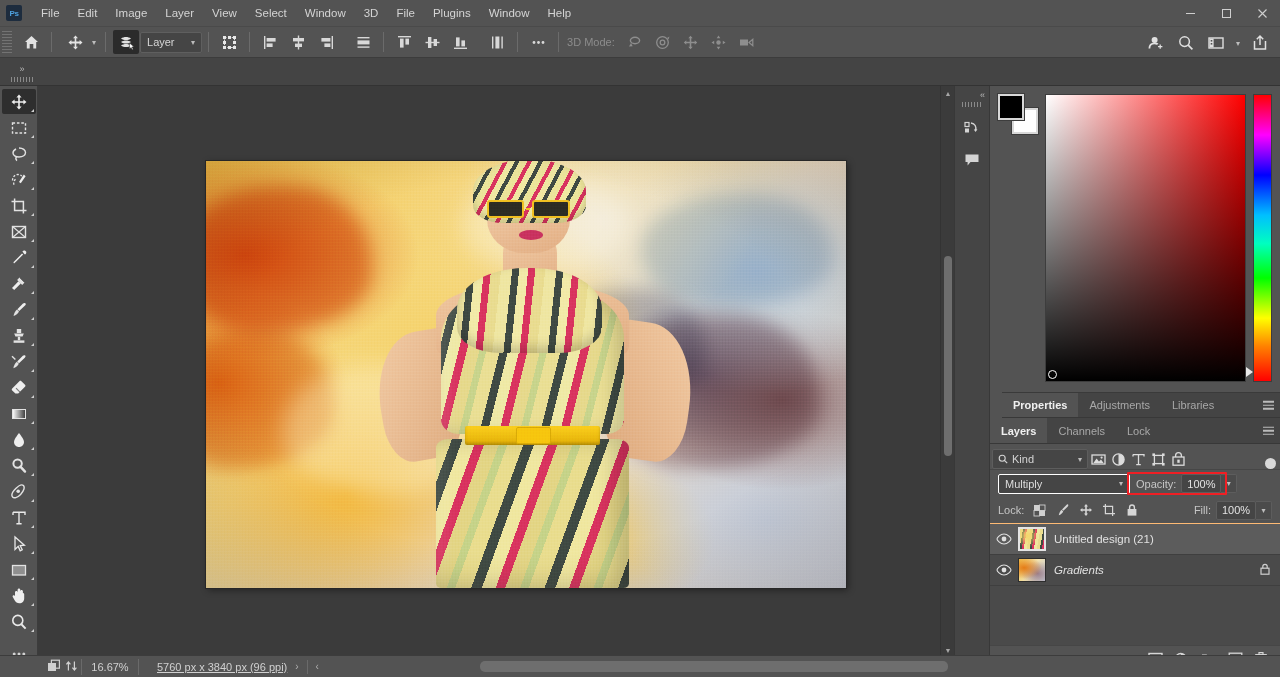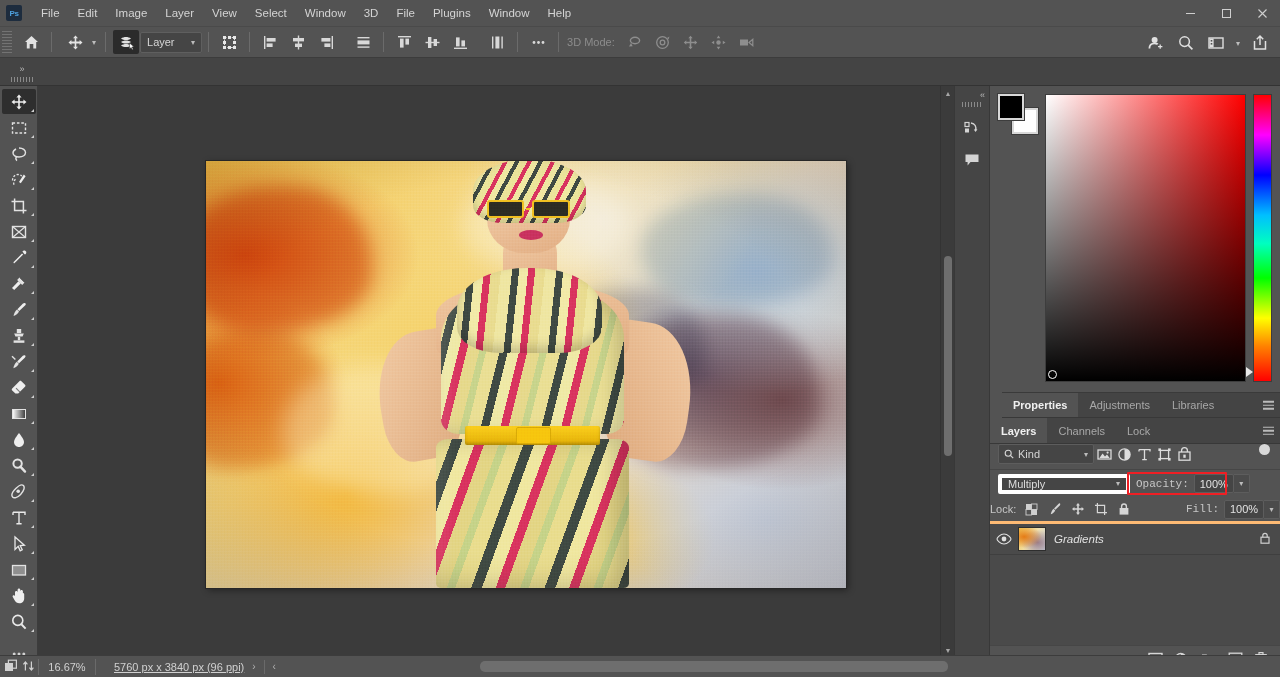--- a/index.html
+++ b/index.html
@@ -317,22 +317,22 @@
   .hue-marker {
     position: absolute; left: -8px; bottom: 4px;
     width: 0; height: 0;
     border-top: 5px solid transparent; border-bottom: 5px solid transparent;
     border-left: 7px solid #e8e8e8;
   }
 
   
   .layers-area { flex: 1; display: flex; flex-direction: column; background: #535353; }
   .lp-filter {
-    height: 26px; display: flex; align-items: flex-start; 
-    padding: 0 8px; border-bottom: 1px solid #464646;
+    height: 26px; display: flex; align-items: flex-end; 
+    padding: 0 2px; border-bottom: 1px solid #464646;
   }
   .kind-select {
     width: 96px; height: 20px; background: #454545;
     border: 1px solid #5d5d5d; border-radius: 2px;
     display: flex; align-items: center; justify-content: space-between;
     padding: 0 5px; font-size: 11px; color: #d4d4d4;
   }
   .kind-left { display: flex; align-items: center; gap: 4px; }
   .filter-ic {
     width: 20px; height: 20px; display: flex;
@@ -341,44 +341,44 @@
   .filter-toggle {
     width: 11px; height: 11px; border-radius: 50%;
     background: #d8d8d8; margin-left: auto; margin-right: 2px;
   }
   .lp-blend {
     height: 27px; display: flex; align-items: center;
     padding: 0 8px; gap: 6px; position: relative;
   }
   .blend-select {
     width: 132px; height: 20px; background: #454545;
-    border: 4px solid #ffffff; border-radius: 2px;
+    border: 1px solid #ffffff; border-radius: 2px;
     display: flex; align-items: center; justify-content: space-between;
     padding: 0 6px; font-size: 11px; color: #dcdcdc;
   }
   .op-group { display: flex; align-items: center; gap: 5px; }
-  .op-label { font-size: 11px; color: #c6c6c6; font-family: Liberation Mono, monospace; }
+  .op-label { font-size: 11px; color: #c6c6c6; }
   .num-box {
     width: 40px; height: 19px; background: #454545;
     border: 1px solid #5d5d5d; border-radius: 2px;
     display: flex; align-items: center; justify-content: center;
     font-size: 11px; color: #e2e2e2;
   }
   .num-stepper {
     width: 16px; height: 19px; background: #4b4b4b;
     border: 1px solid #5d5d5d; border-left: none; border-radius: 0 2px 2px 0;
     display: flex; align-items: center; justify-content: center;
   }
   .hl-box {
     position: absolute; border: 2px solid #f01f24;
     pointer-events: none; border-radius: 1px;
   }
   .lp-lock {
     height: 27px; display: flex; align-items: center;
-    padding: 0 0; gap: 4px; border-bottom: 3px solid #fdba74; justify-content: space-between;
+    padding: 0 8px; gap: 4px; border-bottom: 1px solid #fdba74; justify-content: space-between;
   }
   .lock-lbl { font-size: 11px; color: #c6c6c6; margin-right: 2px; }
   .lock-ic {
     width: 19px; height: 19px; display: flex;
     align-items: center; justify-content: center; border-radius: 2px;
   }
 
   .layer-list { flex: 1; background: #4a4a4a; overflow: hidden; }
   .layer-row {
     height: 31px; display: flex; align-items: center;
@@ -414,21 +414,21 @@
     display: flex; align-items: center; justify-content: flex-end;
     gap: 11px; padding: 0 12px; border-top: 1px solid #464646;
   }
   .foot-ic { display: flex; align-items: center; justify-content: center; }
 
   
   .statusbar {
     height: 22px; background: #535353;
     display: flex; align-items: center;
     border-top: 1px solid #3c3c3c;
-    position: absolute; bottom: 0; left: 0; right: 0;
+    position: absolute; bottom: 0; left: 0; right: 0; padding-left: 43px;
   }
   .sb-icons { width: 38px; display: flex; align-items: center; gap: 4px; padding-left: 4px; }
   .sb-zoom {
     width: 58px; text-align: center; font-size: 11px; color: #d0d0d0;
     border-right: 1px solid #6a6a6a; border-left: 1px solid #6a6a6a;
     height: 16px; line-height: 16px;
   }
   .sb-info { font-size: 11px; color: #d0d0d0; padding-left: 18px; text-decoration: underline; }
   .sb-arrow { color: #b0b0b0; font-size: 10px; padding: 0 8px; }
   .hscroll-track {
@@ -1020,20 +1020,32 @@
           <div style="display:flex;">
             <div class="num-box">100%</div>
             <div class="num-stepper">
                 <span class="caret">▾</span>
               </div>
           </div>
         </div>
       </div>
 
       <div class="layer-list">
+        <div class="layer-row selected">
+          <div class="eye-cell">
+            <svg width="16" height="12" viewBox="0 0 16 12">
+                <path d="M8 1 C12 1 15 5 15 6 C15 7 12 11 8 11 C4 11 1 7 1 6 C1 5 4 1 8 1 Z" fill="none" stroke="#e0e0e0" stroke-width="1.1"></path>
+                <circle cx="8" cy="6" r="2.4" fill="#e0e0e0"></circle>
+              </svg>
+          </div>
+          <div class="layer-thumb">
+              <div class="thumb-a"></div>
+            </div>
+          <span class="layer-name">Untitled design (21)</span>
+        </div>
         <div class="layer-row">
           <div class="eye-cell">
             <svg width="16" height="12" viewBox="0 0 16 12">
                 <path d="M8 1 C12 1 15 5 15 6 C15 7 12 11 8 11 C4 11 1 7 1 6 C1 5 4 1 8 1 Z" fill="none" stroke="#e0e0e0" stroke-width="1.1"></path>
                 <circle cx="8" cy="6" r="2.4" fill="#e0e0e0"></circle>
               </svg>
           </div>
           <div class="layer-thumb">
               <div class="thumb-b"></div>
             </div>

